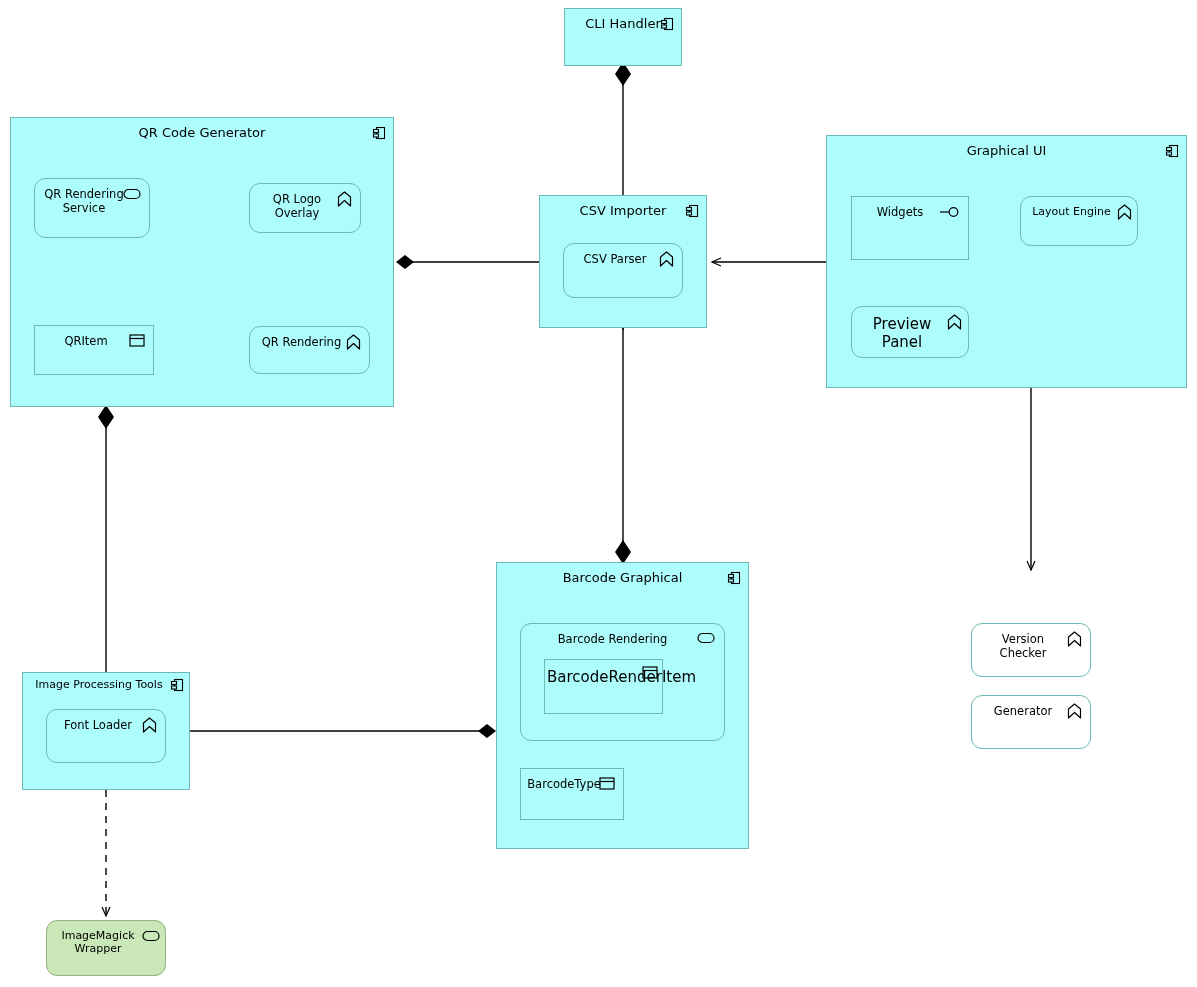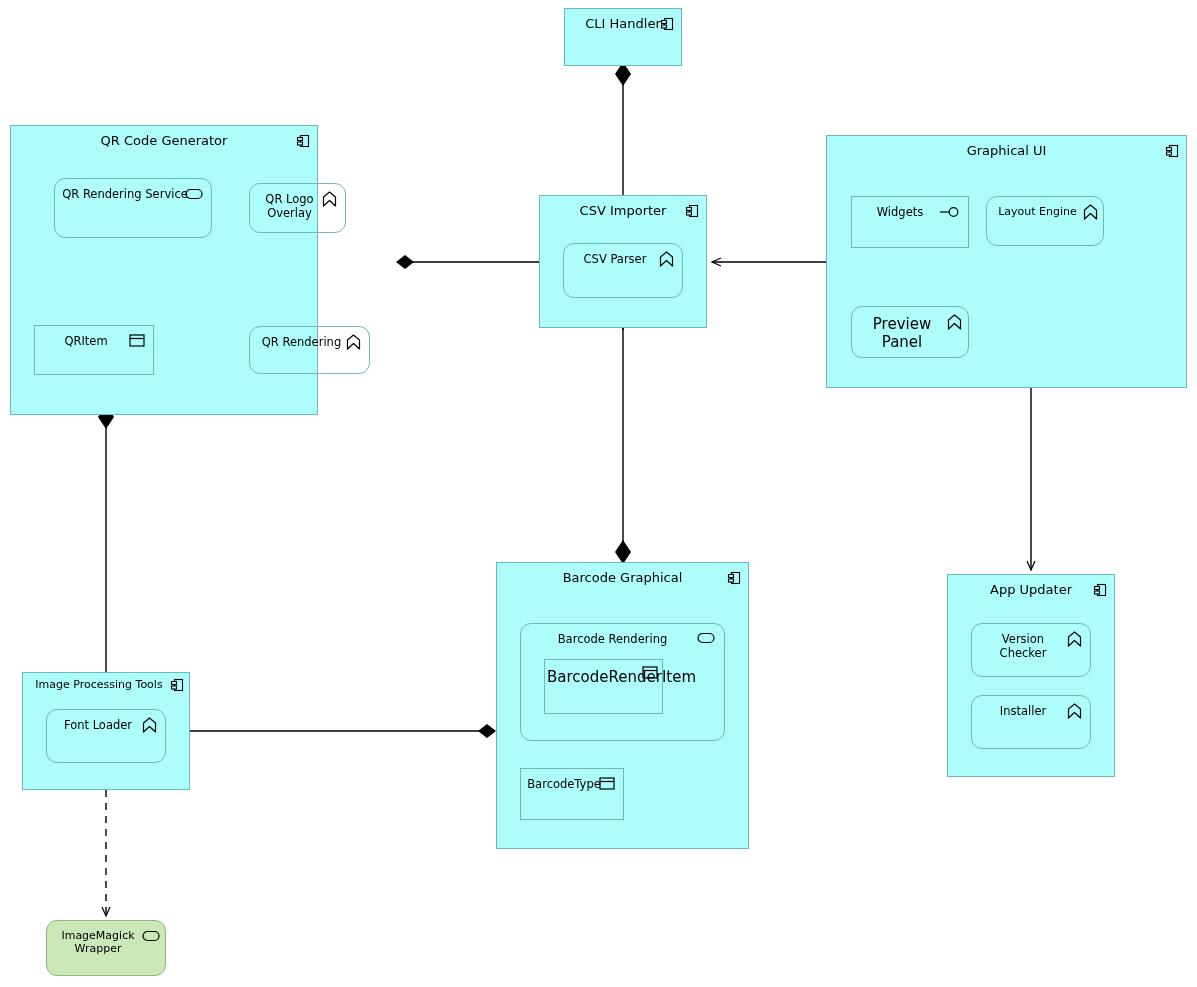--- a/index.html
+++ b/index.html
@@ -103,41 +103,41 @@
     <span class="lbl">CLI Handler</span>
     <span class="icon" style="right:7px;top:8px;">
       <svg width="14" height="14" viewBox="0 0 14 14">
         <rect x="4.5" y="1.5" width="8" height="11" fill="none" stroke="#000" stroke-width="1.1"></rect>
         <rect x="1.5" y="3.5" width="5" height="3" fill="#aefdfd" stroke="#000" stroke-width="1.1"></rect>
         <rect x="1.5" y="8" width="5" height="3" fill="#aefdfd" stroke="#000" stroke-width="1.1"></rect>
       </svg>
     </span>
   </div>
 
-  <div class="node pkg" style="left:10px;top:117px;width:308px;height:290px;margin-top:8px;">
+  <div class="node pkg" style="left:10px;top:117px;width:384px;height:290px;">
     <span class="lbl">QR Code Generator</span>
     <span class="icon" style="right:7px;top:8px;">
       <svg width="14" height="14" viewBox="0 0 14 14">
         <rect x="4.5" y="1.5" width="8" height="11" fill="none" stroke="#000" stroke-width="1.1"></rect>
         <rect x="1.5" y="3.5" width="5" height="3" fill="#aefdfd" stroke="#000" stroke-width="1.1"></rect>
         <rect x="1.5" y="8" width="5" height="3" fill="#aefdfd" stroke="#000" stroke-width="1.1"></rect>
       </svg>
     </span>
   </div>
 
-  <div class="node inner" style="left:34px;top:178px;width:158px;height:60px;margin-left:20px;">
+  <div class="node inner" style="left:34px;top:178px;width:116px;height:60px;">
     <span class="lbl" style="padding:0 22px 0 6px;">QR Rendering Service</span>
     <span class="icon" style="right:8px;top:9px;">
       <svg width="18" height="12" viewBox="0 0 18 12">
         <rect x="1" y="1.5" width="16" height="9" rx="4.5" fill="none" stroke="#000" stroke-width="1.2"></rect>
       </svg>
     </span>
   </div>
 
-  <div class="node inner" style="left:249px;top:183px;width:97px;height:50px;">
+  <div class="node inner" style="left:249px;top:183px;width:112px;height:50px;">
     <span class="lbl" style="padding:0 22px 0 6px;">QR Logo Overlay</span>
     <span class="icon" style="right:8px;top:7px;">
       <svg width="15" height="16" viewBox="0 0 15 16">
         <path d="M1.5,15 L1.5,6 L7.5,1 L13.5,6 L13.5,15 L7.5,9.5 Z" fill="none" stroke="#000" stroke-width="1.2" stroke-linejoin="round"></path>
       </svg>
     </span>
   </div>
 
   <div class="node inner-sq" style="left:34px;top:325px;width:120px;height:50px;">
     <span class="lbl" style="padding:0 22px 0 6px;">QRItem</span>
@@ -182,31 +182,31 @@
     <span class="lbl">Graphical UI</span>
     <span class="icon" style="right:7px;top:8px;">
       <svg width="14" height="14" viewBox="0 0 14 14">
         <rect x="4.5" y="1.5" width="8" height="11" fill="none" stroke="#000" stroke-width="1.1"></rect>
         <rect x="1.5" y="3.5" width="5" height="3" fill="#aefdfd" stroke="#000" stroke-width="1.1"></rect>
         <rect x="1.5" y="8" width="5" height="3" fill="#aefdfd" stroke="#000" stroke-width="1.1"></rect>
       </svg>
     </span>
   </div>
 
-  <div class="node inner-sq" style="left:851px;top:196px;width:118px;height:52px;">
+  <div class="node inner-sq" style="left:851px;top:196px;width:118px;height:64px;">
     <span class="lbl" style="padding:0 26px 0 6px;">Widgets</span>
     <span class="icon" style="right:7px;top:9px;">
       <svg width="22" height="12" viewBox="0 0 22 12">
         <line x1="1" y1="6" x2="10" y2="6" stroke="#000" stroke-width="1.2"></line>
         <circle cx="14.5" cy="6" r="4.3" fill="none" stroke="#000" stroke-width="1.2"></circle>
       </svg>
     </span>
   </div>
 
-  <div class="node inner" style="left:986px;top:196px;width:118px;height:50px;">
+  <div class="node inner" style="left:1020px;top:196px;width:118px;height:50px;">
     <span class="lbl" style="padding:0 19px 0 4px;font-size:11px;">Layout Engine</span>
     <span class="icon" style="right:5px;top:7px;">
       <svg width="15" height="16" viewBox="0 0 15 16">
         <path d="M1.5,15 L1.5,6 L7.5,1 L13.5,6 L13.5,15 L7.5,9.5 Z" fill="none" stroke="#000" stroke-width="1.2" stroke-linejoin="round"></path>
       </svg>
     </span>
   </div>
 
   <div class="node inner" style="left:851px;top:306px;width:118px;height:52px;">
     <span class="lbl" style="padding:0 20px 0 4px;font-size:15px;">Preview Panel</span>
@@ -250,42 +250,32 @@
   <div class="node inner-sq" style="left:520px;top:768px;width:104px;height:52px;">
     <span class="lbl" style="padding:0 22px 0 6px;">BarcodeType</span>
     <span class="icon" style="right:8px;top:8px;">
       <svg width="16" height="13" viewBox="0 0 16 13">
         <rect x="1" y="1" width="14" height="11" fill="none" stroke="#000" stroke-width="1.2"></rect>
         <line x1="1" y1="4.5" x2="15" y2="4.5" stroke="#000" stroke-width="1.2"></line>
       </svg>
     </span>
   </div>
 
-  <div class="node pkg" style="left:947px;top:574px;width:168px;height:203px;">
-    <span class="lbl">App Updater</span>
-    <span class="icon" style="right:7px;top:8px;">
-      <svg width="14" height="14" viewBox="0 0 14 14">
-        <rect x="4.5" y="1.5" width="8" height="11" fill="none" stroke="#000" stroke-width="1.1"></rect>
-        <rect x="1.5" y="3.5" width="5" height="3" fill="#aefdfd" stroke="#000" stroke-width="1.1"></rect>
-        <rect x="1.5" y="8" width="5" height="3" fill="#aefdfd" stroke="#000" stroke-width="1.1"></rect>
-      </svg>
-    </span>
-  </div>
 
   <div class="node inner" style="left:971px;top:623px;width:120px;height:54px;">
     <span class="lbl" style="padding:0 22px 0 6px;">Version Checker</span>
     <span class="icon" style="right:8px;top:7px;">
       <svg width="15" height="16" viewBox="0 0 15 16">
         <path d="M1.5,15 L1.5,6 L7.5,1 L13.5,6 L13.5,15 L7.5,9.5 Z" fill="none" stroke="#000" stroke-width="1.2" stroke-linejoin="round"></path>
       </svg>
     </span>
   </div>
 
   <div class="node inner" style="left:971px;top:695px;width:120px;height:54px;">
-    <span class="lbl" style="padding:0 22px 0 6px;">Installer</span>
+    <span class="lbl" style="padding:0 22px 0 6px;">Generator</span>
     <span class="icon" style="right:8px;top:7px;">
       <svg width="15" height="16" viewBox="0 0 15 16">
         <path d="M1.5,15 L1.5,6 L7.5,1 L13.5,6 L13.5,15 L7.5,9.5 Z" fill="none" stroke="#000" stroke-width="1.2" stroke-linejoin="round"></path>
       </svg>
     </span>
   </div>
 
   <div class="node pkg" style="left:22px;top:672px;width:168px;height:118px;">
     <span class="lbl" style="top:5px;font-size:11px;padding:0 18px 0 4px;">Image Processing Tools</span>
     <span class="icon" style="right:5px;top:5px;">

